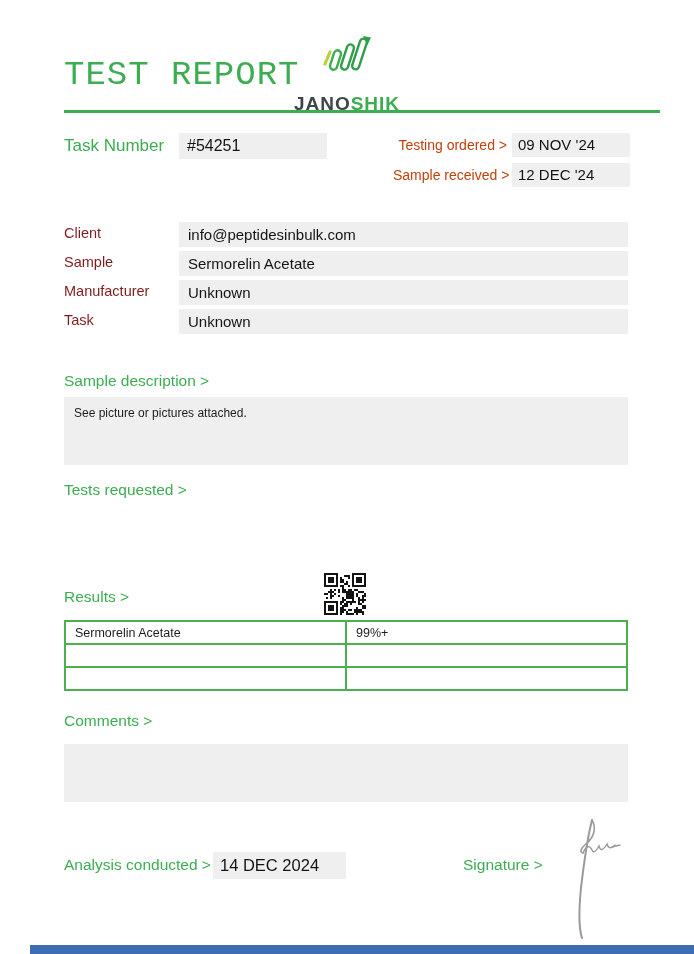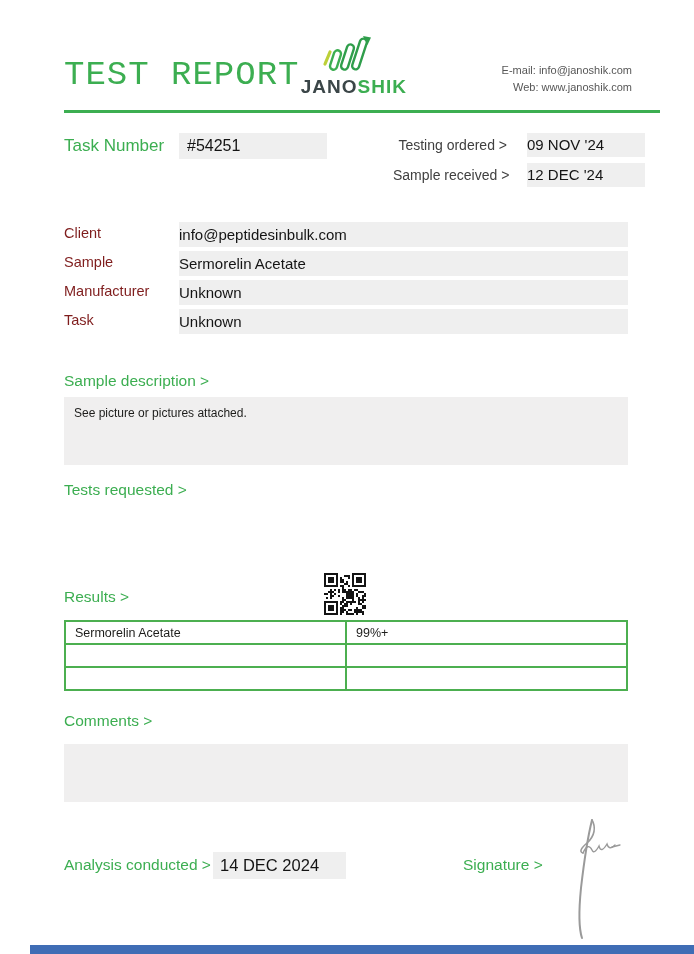--- a/index.html
+++ b/index.html
@@ -12,43 +12,43 @@
   .green { color:#3cae51; }
   
   .report-title {
     position:absolute; left:64px; top:56px;
     font-size:34px; font-weight:400; letter-spacing:1px; color:#3cae51;
     white-space:nowrap;
     font-family:Liberation Mono, monospace;
   }
   .logo { position:absolute; left:287px; top:33px; width:120px; text-align:center; }
   .logo-icon { display:block; margin:0 auto; }
-  .logo-word { font-size:19px; font-weight:700; letter-spacing:1px; color:#3b4648; margin-top:1px; white-space:nowrap;text-align:right; }
+  .logo-word { font-size:19px; font-weight:700; letter-spacing:1px; color:#3b4648; margin-top:18px; white-space:nowrap; }
   .logo-word .green { color:#3cae51; }
   .contact {
     position:absolute; right:62px; top:62px; text-align:right;
     font-size:11px; color:#565656; line-height:1.55;
   }
   .divider { position:absolute; left:64px; top:110px; width:596px; height:3px; background:#3cae51; }
   
   .task-label { position:absolute; left:64px; top:136px; font-size:17px; color:#3cae51; }
   .task-box {
     position:absolute; left:179px; top:133px; width:148px; height:26px;
     background:#efefef; font-size:16px; color:#141414; line-height:26px; padding-left:8px;
   }
   .dates { position:absolute; left:393px; top:133px; }
   .date-row { display:flex; align-items:center; margin-bottom:6px; }
-  .date-label { width:114px; text-align:right; font-size:14px; color:#404040; margin-right:20px; white-space:nowrap; }
-  .date-box { width:118px; height:24px; background:#efefef; font-size:15px; color:#141414; line-height:24px; }
+  .date-label { width:114px; text-align:right; font-size:14px; color:#c2410c; margin-right:5px; white-space:nowrap; }
+  .date-box { width:118px; height:24px; background:#efefef; font-size:15px; color:#141414; line-height:24px; padding-left:6px; }
   
   .detail-row { position:absolute; left:0; width:694px; height:29px; }
   .detail-label { position:absolute; left:64px; top:3px; font-size:14.5px; color:#7f1d1d; }
   .detail-box {
     position:absolute; left:179px; top:0; width:449px; height:25px;
-    background:#efefef; font-size:15px; color:#141414; line-height:25px; 
+    background:#efefef; font-size:15px; color:#141414; line-height:25px; padding-left:9px;
   }
   
   .sec-label { position:absolute; left:64px; font-size:15.5px; color:#3cae51; white-space:nowrap; }
   .sec-box {
     position:absolute; left:64px; width:564px; background:#f0efef;
     font-size:12px; color:#1d1d1b; padding:8px 10px; line-height:1.35;
   }
   .qr { position:absolute; left:324px; top:573px; width:42px; height:42px; }
   
   .results-table {
@@ -80,24 +80,20 @@
     <svg class="logo-icon" width="58" height="42" viewBox="0 0 58 42">
       <path d="M7 31 L12 19" stroke="#bcd038" stroke-width="3.2" stroke-linecap="round" fill="none"></path>
       <rect x="14" y="17" width="7" height="20" rx="3.5" transform="rotate(18 17.5 27)" stroke="#3cae51" stroke-width="2.4" fill="none"></rect>
       <rect x="26" y="11" width="7" height="26" rx="3.5" transform="rotate(18 29.5 24)" stroke="#2f9e4b" stroke-width="2.4" fill="none"></rect>
       <rect x="38" y="5" width="7" height="32" rx="3.5" transform="rotate(18 41.5 21)" stroke="#2f9e4b" stroke-width="2.4" fill="none"></rect>
       <path d="M45 3 L53 4.5 L49.5 12 Z" fill="#2f9e4b"></path>
     </svg>
     <div class="logo-word"><span>JANO</span><span class="green">SHIK</span></div>
   </div>
 
-  <div class="contact">
-    <div>E-mail: info@janoshik.com</div>
-    <div>Web: www.janoshik.com</div>
-  </div>
 
   <div class="divider"></div>
 
   <div class="task-label">Task Number</div>
   <div class="task-box">#54251</div>
 
   <div class="dates">
     <div class="date-row">
       <div class="date-label">Testing ordered &gt;</div>
       <div class="date-box">09 NOV '24</div>

